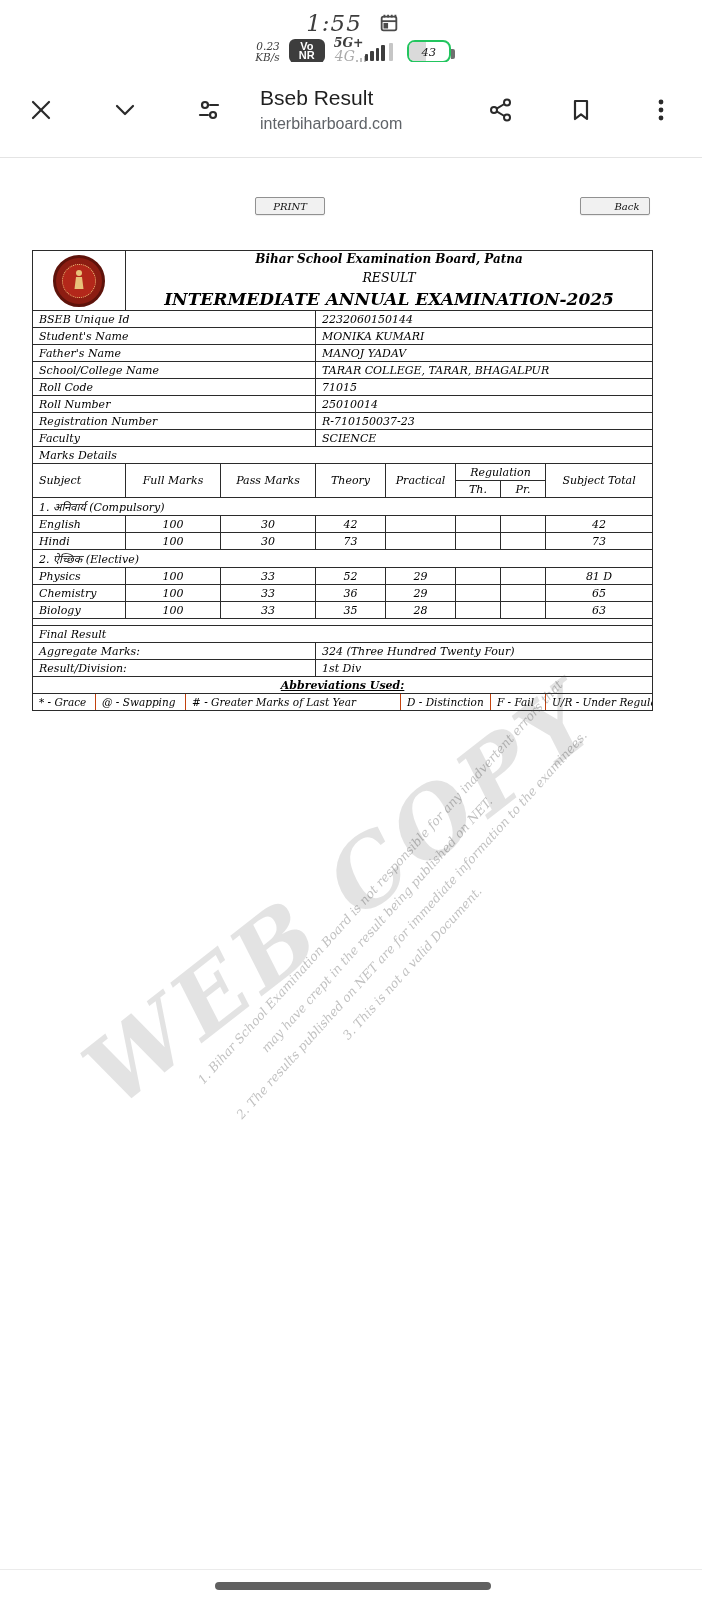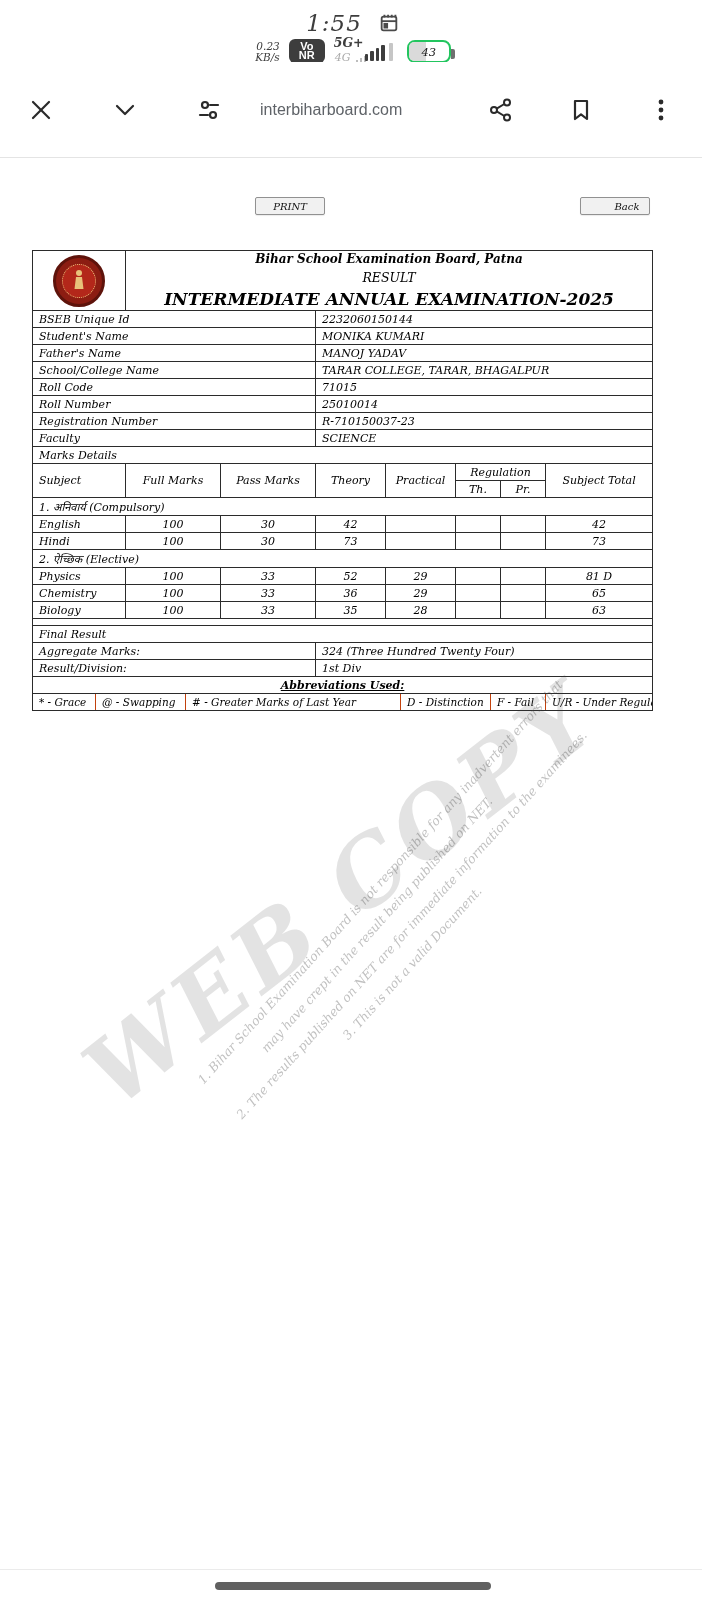--- a/index.html
+++ b/index.html
@@ -12,21 +12,21 @@
               padding:10px 26px 0 30px;color:#3d3d3d;flex-direction:column;}
   .sb-left{display:flex;align-items:center;gap:16px;}
   .sb-time{font-size:23px;font-style:italic;letter-spacing:1px;}
   .sb-right{display:flex;align-items:flex-end;gap:9px;}
   .sb-speed{font-size:10.5px;font-style:italic;line-height:11px;text-align:right;}
   .vonr{width:36px;height:24px;border-radius:6px;background:#3d3d3d;color:#fff;
         font-family:"Liberation Sans",sans-serif;font-size:11px;font-weight:bold;
         display:flex;flex-direction:column;align-items:center;justify-content:center;line-height:9px;}
   .signal{position:relative;width:64px;height:27px;}
   .sig-5g{position:absolute;left:0;top:-1px;font-size:12.5px;font-weight:bold;font-style:italic;}
-  .sig-4g{position:absolute;left:1px;bottom:-1px;font-size:11px;color:#ababab;font-style:italic;}
+  .sig-4g{position:absolute;left:1px;bottom:-1px;font-size:14px;color:#ababab;font-style:italic;}
   .sig-bars{position:absolute;right:13px;bottom:2px;display:flex;align-items:flex-end;gap:2px;}
   .sig-bars i{display:block;width:3.5px;background:#3d3d3d;border-radius:1px;}
   .sig-bars i:nth-child(1){height:7px;}.sig-bars i:nth-child(2){height:10px;}
   .sig-bars i:nth-child(3){height:13px;}.sig-bars i:nth-child(4){height:16px;}
   .sig-bar-light{position:absolute;right:5px;bottom:2px;width:4px;height:18px;background:#c6c6c6;border-radius:1px;}
   .sig-dim{position:absolute;left:22px;bottom:0;display:flex;align-items:flex-end;gap:1.5px;}
   .sig-dim i{display:block;width:2.5px;background:#bdbdbd;}
   .sig-dim i:nth-child(1){height:3px;}.sig-dim i:nth-child(2){height:5px;}.sig-dim i:nth-child(3){height:7px;}
   .battery{position:relative;width:44px;height:23px;border:2px solid #22c55e;border-radius:8px;
            display:flex;align-items:center;justify-content:center;box-sizing:border-box;}
@@ -169,20 +169,21 @@
     </span>
     <span class="bh-icon gap1">
       <svg viewBox="0 0 26 26" fill="none" stroke="#2a2a2a" stroke-width="2.2" stroke-linecap="round">
         <circle cx="9" cy="8" r="3"></circle>
           <line x1="14" y1="8" x2="22" y2="8"></line>
         <line x1="4" y1="18" x2="12" y2="18"></line>
           <circle cx="17" cy="18" r="3"></circle>
       </svg>
     </span>
     <span class="bh-titleblock">
+      <div class="bh-title">Bseb Result</div>
       <div class="bh-url">interbiharboard.com</div>
     </span>
     <span class="bh-icon">
       <svg viewBox="0 0 26 26" fill="none" stroke="#2a2a2a" stroke-width="2">
         <circle cx="19" cy="5.5" r="3"></circle>
           <circle cx="6" cy="13" r="3"></circle>
           <circle cx="19" cy="20.5" r="3"></circle>
         <line x1="8.7" y1="11.6" x2="16.3" y2="7"></line>
           <line x1="8.7" y1="14.4" x2="16.3" y2="19"></line>
       </svg>

